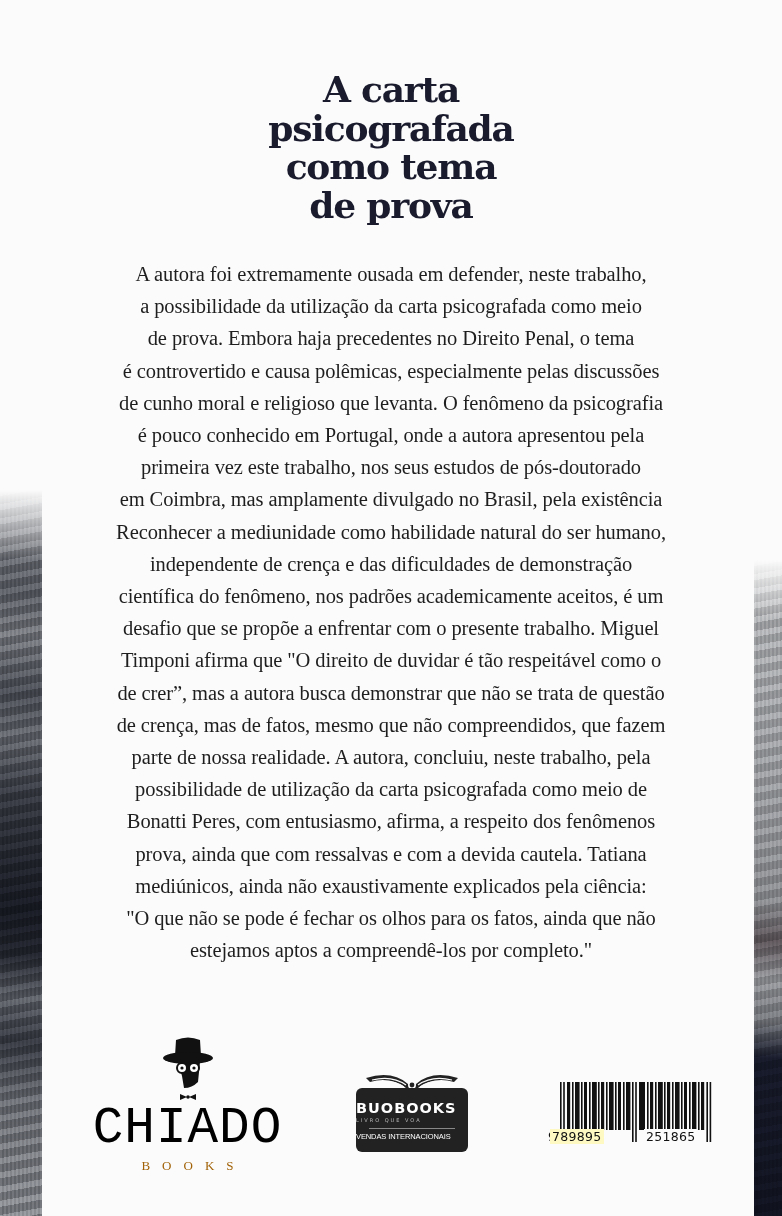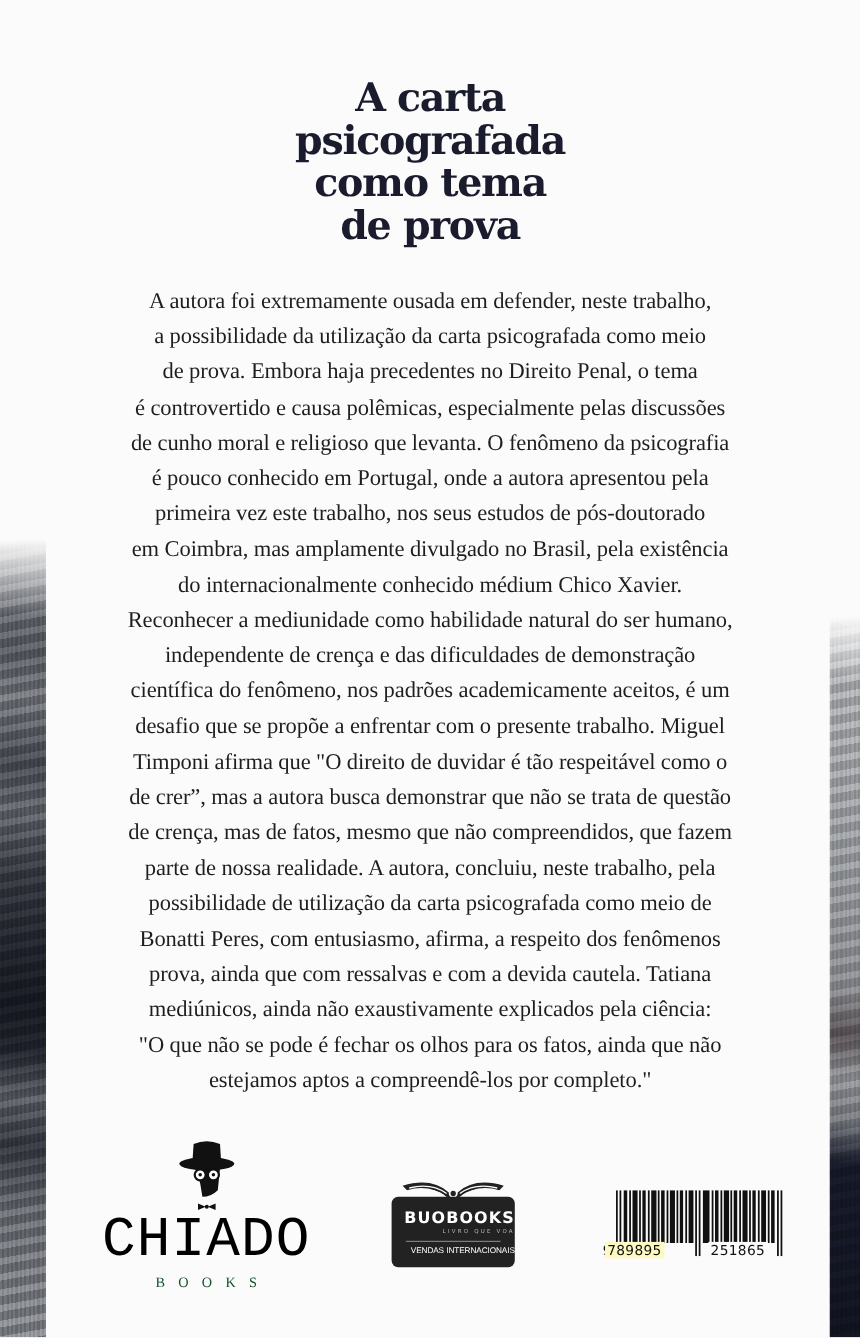--- a/index.html
+++ b/index.html
@@ -74,32 +74,32 @@
   .chiado-name {
     font-family: Liberation Mono, monospace;
     font-size: 51px; line-height: 46px;
     color: #000000;
     letter-spacing: 1px;
     margin-top: 4px;
   }
   .chiado-sub {
     font-family: "Liberation Serif", serif;
     font-size: 13px; letter-spacing: 12px;
-    color: #14532d; margin-top: 6px; padding-left: 12px;
+    color: #a16207; margin-top: 6px; padding-left: 12px;
   }
 
   .buobooks {
     position: absolute; left: 356px; top: 1070px; width: 112px; height: 82px;
   }
   .buo-wings { position: absolute; left: 6px; top: 0; }
   .buo-box {
     position: absolute; left: 0; top: 18px; width: 112px; height: 64px;
     background: #222;
     border-radius: 6px;
-    color: #fff; text-align: right;
+    color: #fff; text-align: left;
   }
   .buo-name {
     font-family: "DejaVu Sans", sans-serif; font-weight: bold;
     font-size: 14.5px; letter-spacing: 1px;
     margin-top: 12px; line-height: 16px;
   }
   .buo-tag {
     font-family: "DejaVu Sans", sans-serif;
     font-size: 5px; letter-spacing: 2px; color: #bbb;
     line-height: 8px;
@@ -137,21 +137,20 @@
 
 <p class="blurb">
   <span>A autora foi extremamente ousada em defender, neste trabalho,</span>
   <span>a possibilidade da utilização da carta psicografada como meio</span>
   <span>de prova. Embora haja precedentes no Direito Penal, o tema</span>
   <span>é controvertido e causa polêmicas, especialmente pelas discussões</span>
   <span>de cunho moral e religioso que levanta. O fenômeno da psicografia</span>
   <span>é pouco conhecido em Portugal, onde a autora apresentou pela</span>
   <span>primeira vez este trabalho, nos seus estudos de pós-doutorado</span>
   <span>em Coimbra, mas amplamente divulgado no Brasil, pela existência</span>
-  <span>do internacionalmente conhecido médium Chico Xavier.</span>
   <span>Reconhecer a mediunidade como habilidade natural do ser humano,</span>
   <span>independente de crença e das dificuldades de demonstração</span>
   <span>científica do fenômeno, nos padrões academicamente aceitos, é um</span>
   <span>desafio que se propõe a enfrentar com o presente trabalho. Miguel</span>
   <span>Timponi afirma que  "O direito de duvidar é tão respeitável como o</span>
   <span>de crer”, mas a autora busca demonstrar que não se trata de questão</span>
   <span>de crença, mas de fatos, mesmo que não compreendidos, que fazem</span>
   <span>parte de nossa realidade. A autora, concluiu, neste trabalho, pela</span>
   <span>possibilidade de utilização da carta psicografada como meio de</span>
   <span>Bonatti Peres, com entusiasmo, afirma, a respeito dos fenômenos</span>

